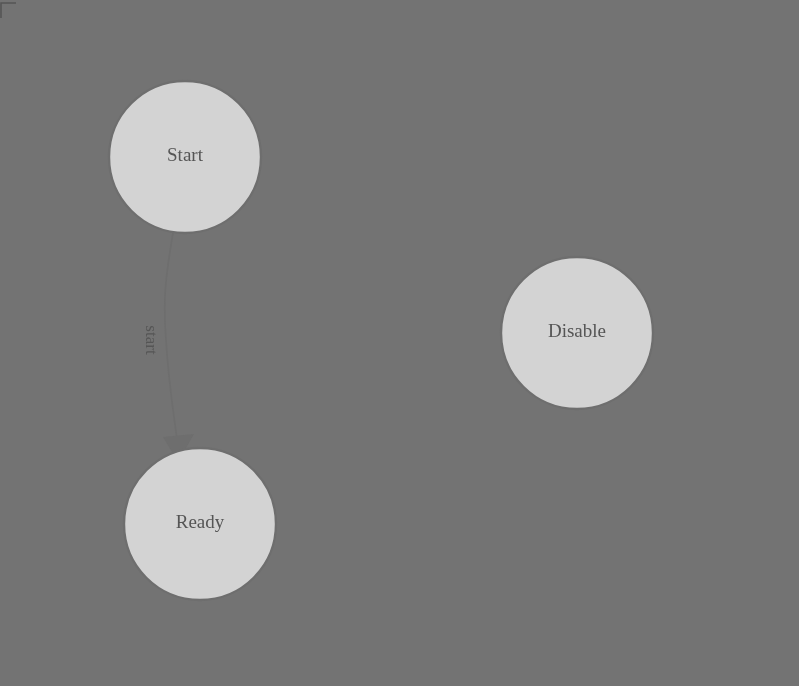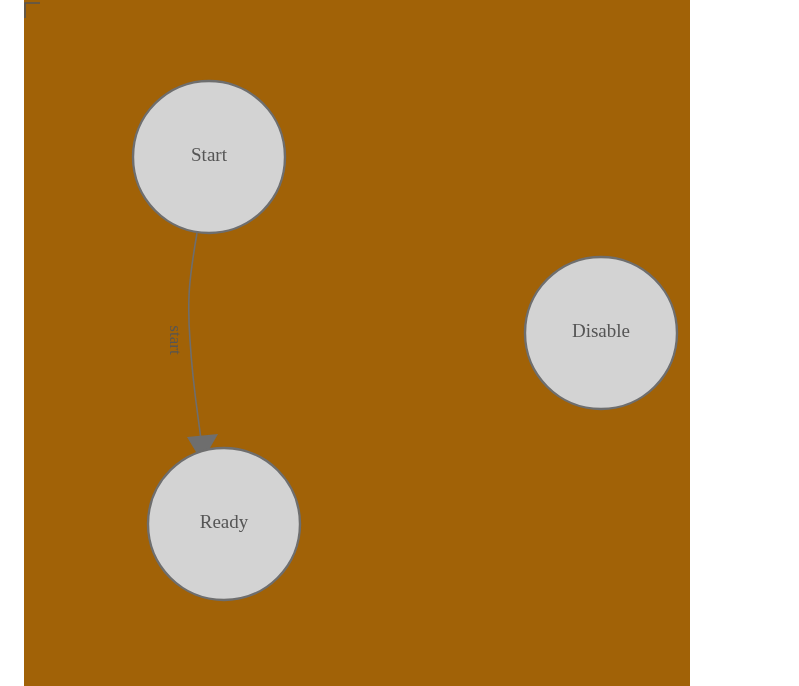--- a/index.html
+++ b/index.html
@@ -56,21 +56,21 @@
   }
   .corner-mark {
     fill: none;
     stroke: #555555;
     stroke-width: 1.6;
   }
 </style>
 </head>
 <body>
 
-<div id="canvas" style="width: 666px; height: 686px; background: #a16207; margin-left: 24px;">
+<div id="canvas" style="width: 799px; height: 686px; background: #737373;">
   <svg id="diagram-svg" viewBox="0 0 799 686">
 
     <path class="corner-mark" d="M 1,18 L 1,3 L 16,3"></path>
 
     <g>
       <path class="edge-path" d="M 173,233 C 165,280 163,300 166,340 C 169,390 175,420 178,448"></path>
       <path class="edge-arrowhead" d="M 163,437 L 194,434 L 178,462 Z"></path>
       <g>
         <text class="edge-label" transform="translate(150,340) rotate(90)">start</text>
       </g>

